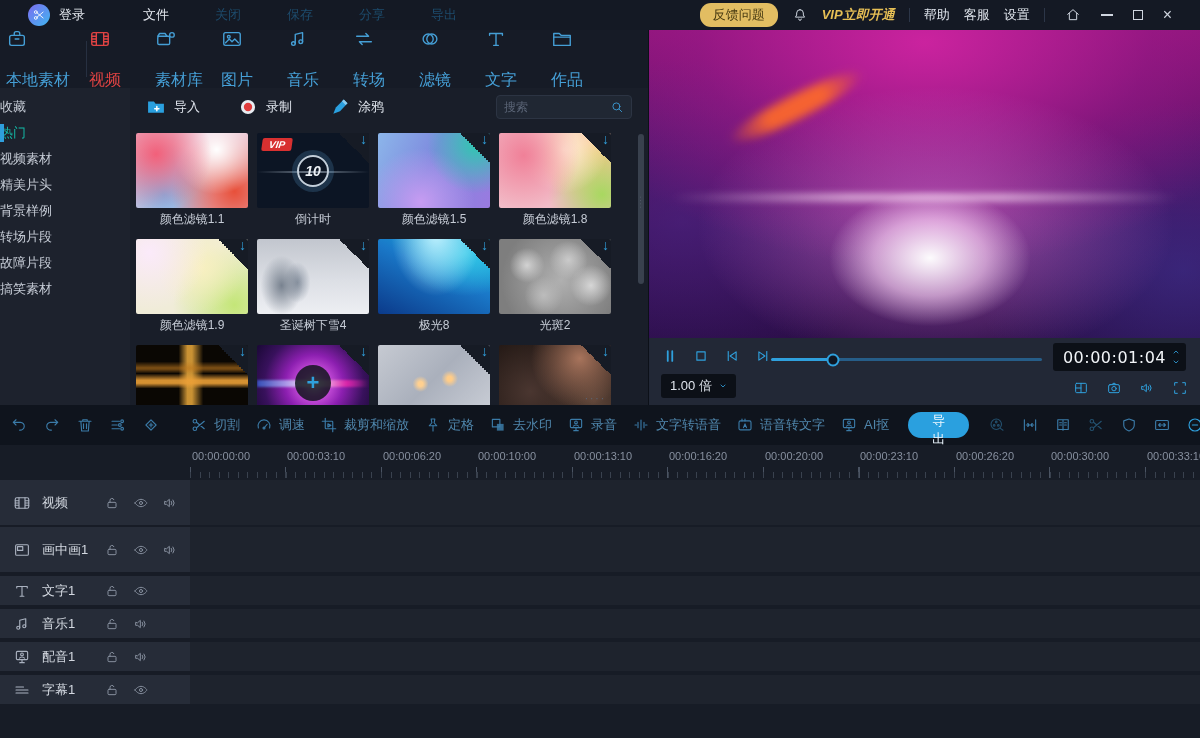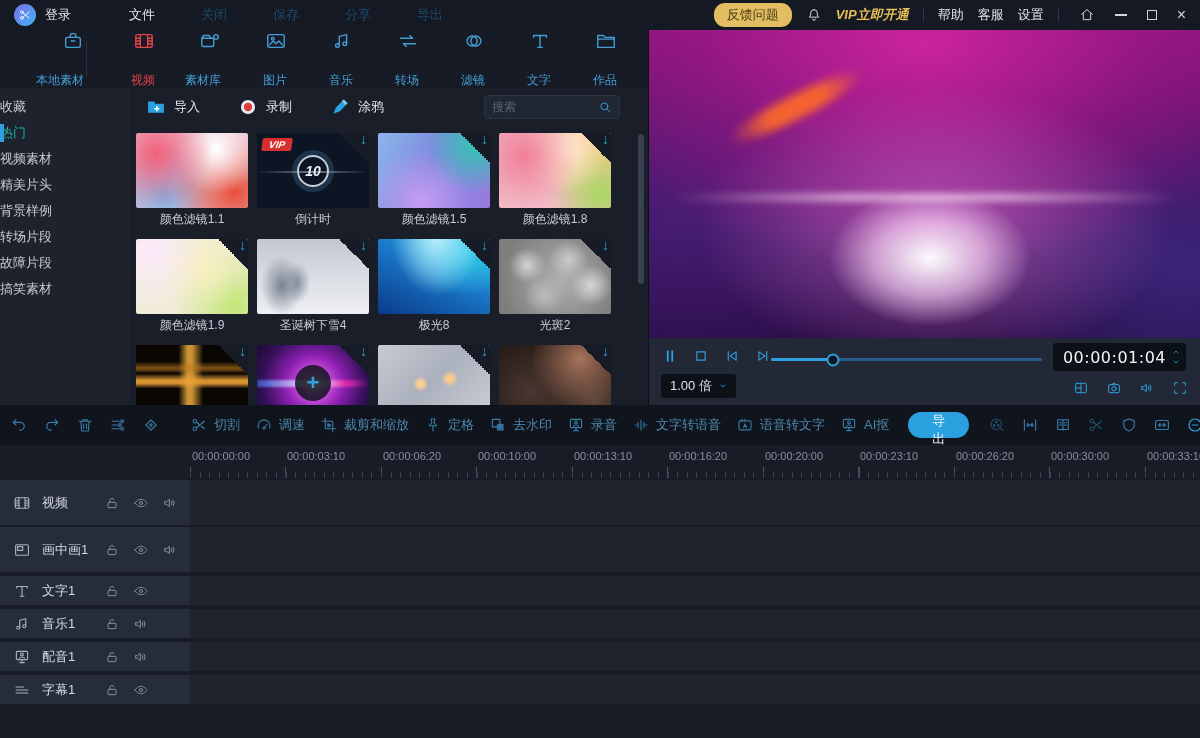--- a/index.html
+++ b/index.html
@@ -5,21 +5,21 @@
   *{margin:0;padding:0;box-sizing:border-box}
   html,body{width:1200px;height:738px;overflow:hidden;background:#12161f;
     font-family:"Liberation Sans","DejaVu Sans",sans-serif;color:#d6dbe4;font-size:13px;
     -webkit-font-smoothing:antialiased}
   .ic{stroke:currentColor;fill:none;stroke-width:1.5;stroke-linecap:round;stroke-linejoin:round;display:block}
   .s14{width:14px;height:14px}.s16{width:16px;height:16px}.s18{width:18px;height:18px}
   .s20{width:20px;height:20px}.s22{width:22px;height:22px}
 
   
   .topbar{position:absolute;top:0;left:0;right:0;height:30px;background:#141924;
-    display:flex;align-items:center;padding:0 14px;z-index:30}
+    display:flex;align-items:center;padding:0 28px;z-index:30}
   .logo{width:22px;height:22px;border-radius:50%;background:linear-gradient(135deg,#7d6cf0,#3fb6f0);
     display:flex;align-items:center;justify-content:center;color:#fff;margin-right:9px}
   .login{color:#e3e7ee;margin-right:58px;cursor:pointer}
   .menus{display:flex;gap:46px}
   .menus .mi{cursor:pointer}
   .mi.on{color:#e3e7ee}.mi.off{color:#1d4b6c}
   .tb-right{margin-left:auto;display:flex;align-items:center;gap:14px}
   .feedback{background:#e2bd62;color:#473a12;border-radius:11px;padding:3px 13px;font-size:13px;cursor:pointer}
   .bell{color:#cdd4de}
   .vip{color:#e6bf55;font-style:italic;font-weight:bold;cursor:pointer}
@@ -28,36 +28,36 @@
   .winctl{display:flex;align-items:center;gap:20px;margin-left:6px;color:#cfd5df}
   .minbar{width:12px;height:2px;background:#cfd5df}
   .maxbox{width:10px;height:10px;border:1.5px solid #cfd5df}
   .closex{font-size:16px;line-height:1;color:#cfd5df}
 
   
   .main{position:absolute;top:30px;left:0;width:1200px;height:375px;display:flex}
   .left-panel{width:649px;background:#191e29;display:flex;flex-direction:column;border-right:1px solid #0c1018}
   
   .tabbar{height:58px;background:#161b26;display:flex;align-items:center;padding:0 6px}
-  .tab{width:66px;display:flex;flex-direction:column;align-items:flex-end;gap:20px;color:#459fd6;
-    font-size:12px;cursor:pointer}
+  .tab{width:66px;display:flex;flex-direction:column;align-items:flex-start;gap:20px;color:#459fd6;
+    font-size:16px;cursor:pointer}
   .tab.first{width:78px}
   .tab.active{color:#e04343}
   .tabsep{width:1px;height:36px;background:#273041;margin:0 2px}
   
   .left-body{flex:1;display:flex;min-height:0}
   .cats{width:130px;background:#1d222d;padding-top:6px}
   .cat{height:26px;line-height:26px;color:#c6ccd6;cursor:pointer;position:relative;font-size:13px}
   .cat.active{color:#14b8a6}
   .cat.active::before{content:"";position:absolute;left:0;top:4px;width:4px;height:18px;background:#2f9fdd}
   
   .content{flex:1;position:relative;background:#191e29}
   .actionrow{height:38px;display:flex;align-items:center;padding-left:16px;gap:10px}
   .act{display:flex;align-items:center;gap:8px;color:#dfe4ec;cursor:pointer;margin-right:28px}
-  .search{margin-left:auto;margin-right:28px;width:136px;height:24px;background:#202733;
+  .search{margin-left:auto;margin-right:16px;width:136px;height:24px;background:#202733;
     border:1px solid #2c3443;border-radius:4px;display:flex;align-items:center;padding:0 7px}
   .search input{flex:1;background:transparent;border:none;outline:none;color:#cfd5df;font-size:12px;
     font-family:inherit;min-width:0}
   .search input::placeholder{color:#5a6476}
   .search .sic{color:#3da0dc}
   
   .grid{display:grid;grid-template-columns:repeat(4,112px);gap:11px 9px;padding:7px 0 0 6px}
   .thumb{width:112px;cursor:pointer}
   .thumb .img{position:relative;width:112px;height:75px;border-radius:2px;overflow:hidden}
   .thumb figcaption{height:17px;margin-top:3px;text-align:center;font-size:12px;color:#c6ccd6;

